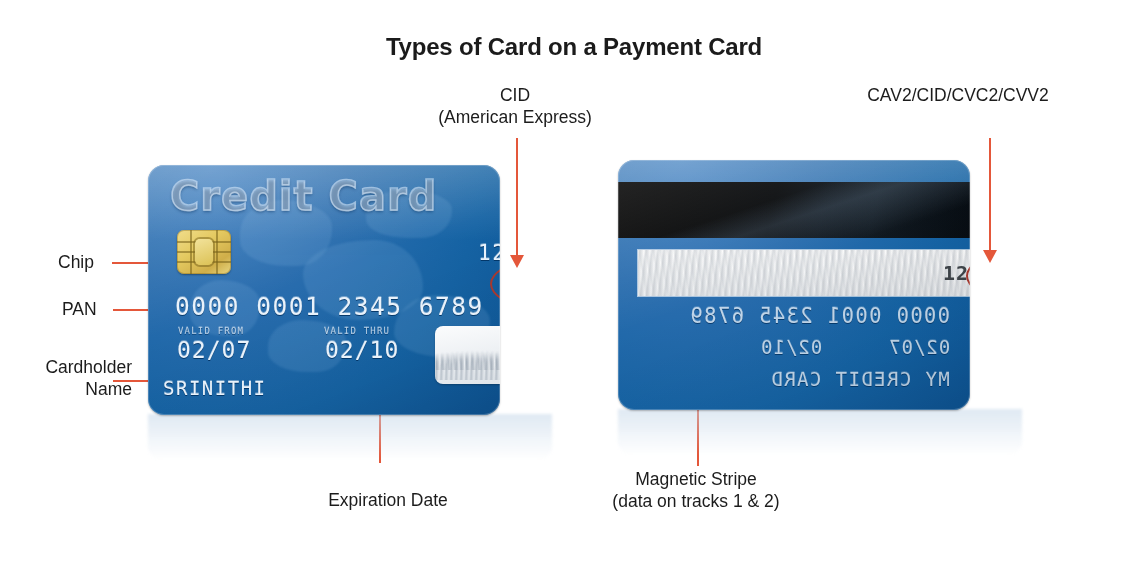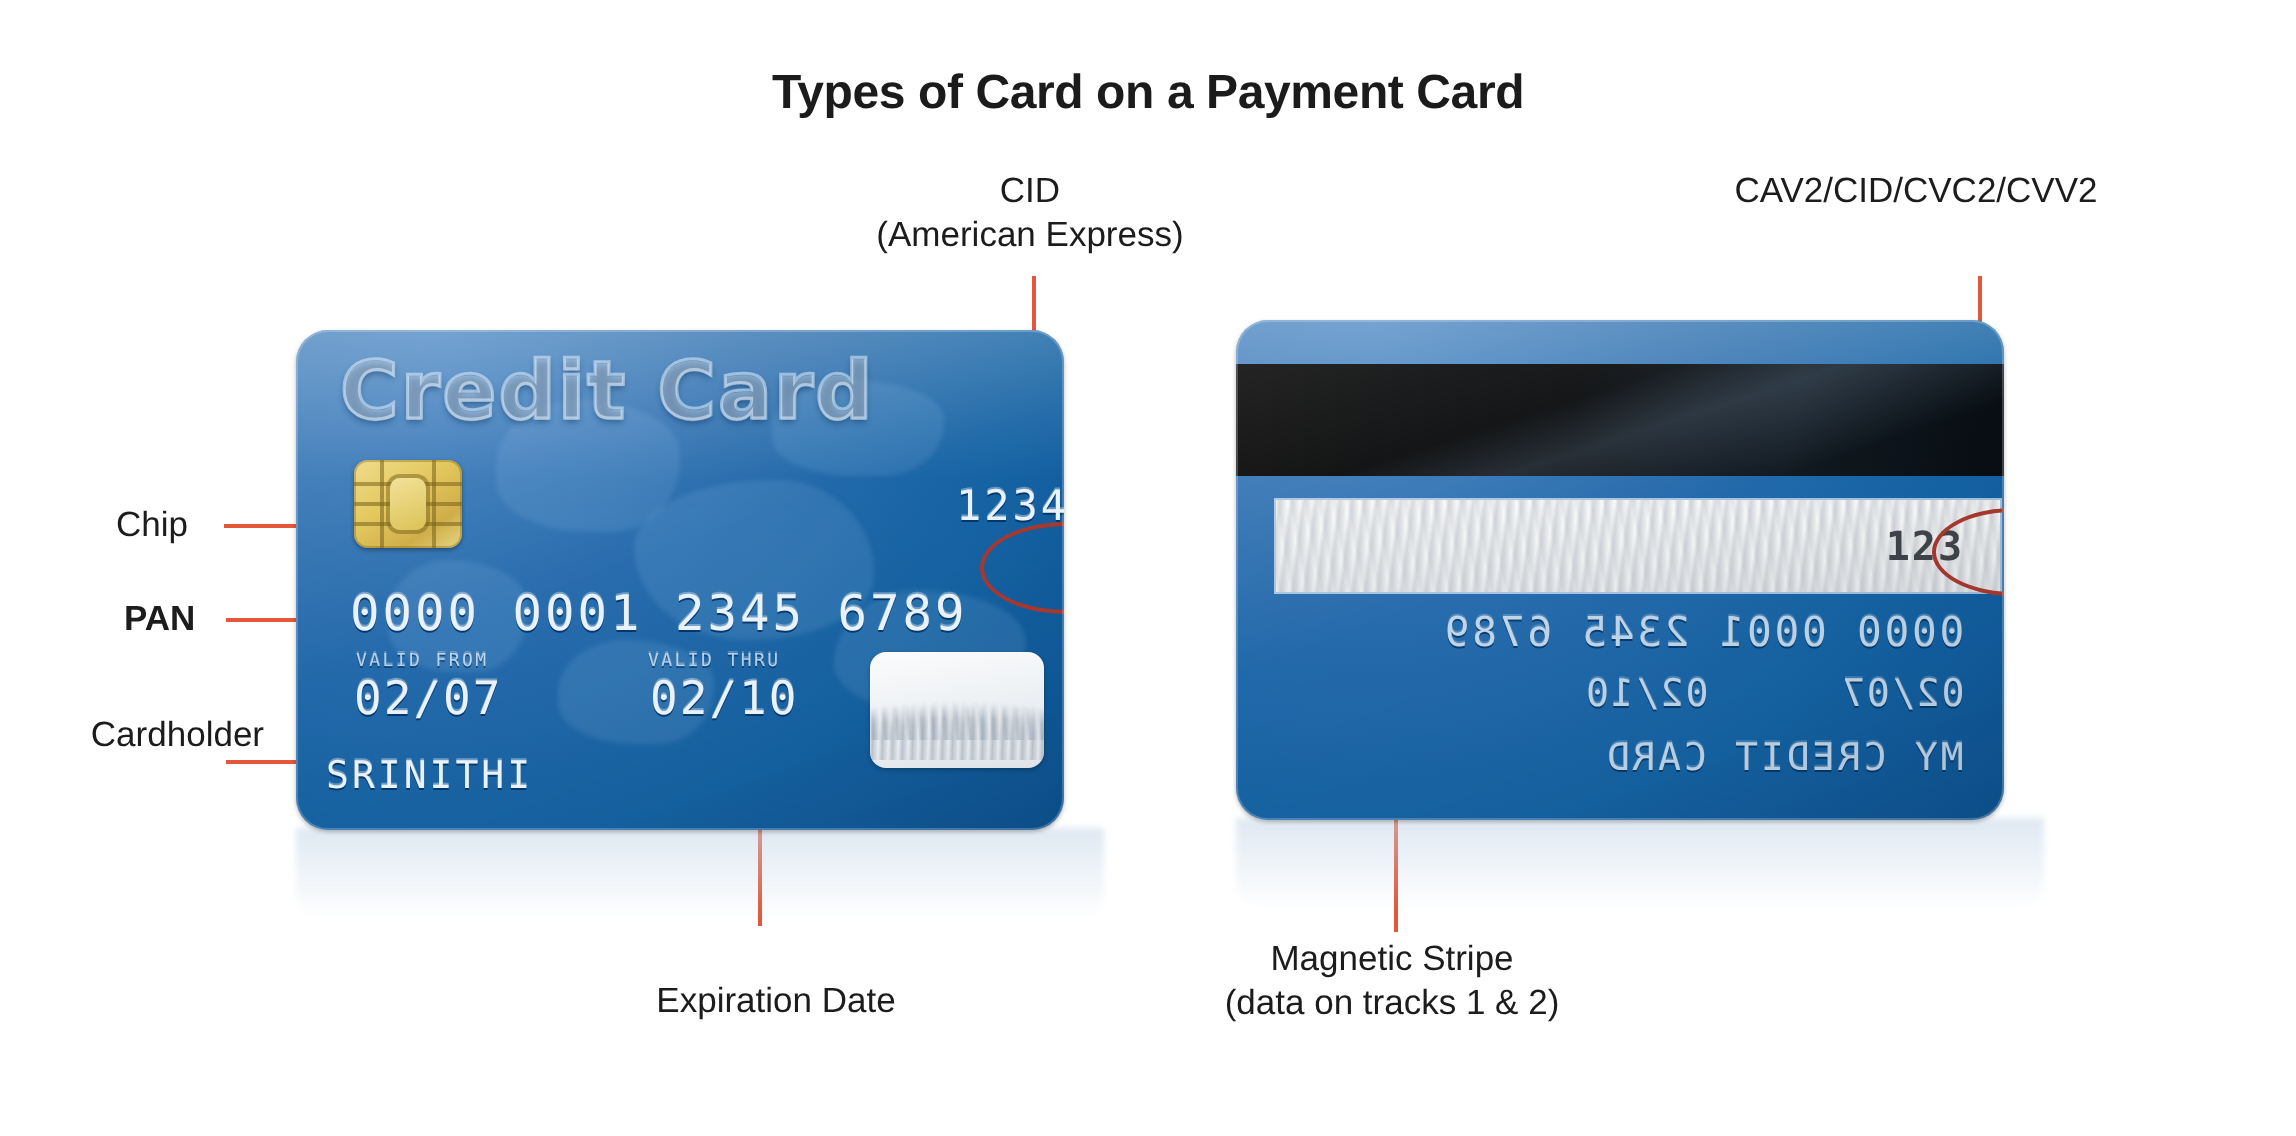--- a/index.html
+++ b/index.html
@@ -88,21 +88,21 @@
     transform: translateY(-50%);
     width: 0; height: 0;
     border-top: 7.5px solid transparent;
     border-bottom: 7.5px solid transparent;
     border-left: 13px solid #e4573a;
   }
 
   
   .card {
     position: absolute;
-    width: 384px;
+    width: 352px;
     height: 250px;
     border-radius: 16px;
     overflow: hidden;
     background:
       radial-gradient(110% 150% at 18% 0%, #3f7fc0 0%, #2a6dae 35%, #1563a4 70%, #0d5596 100%);
     box-shadow: 0 1px 2px rgba(0,0,0,0.28);
   }
   #card-front { left: 148px; top: 165px; }
   #card-back  { left: 618px; top: 160px; }
 
@@ -349,30 +349,31 @@
   </div>
 
   <div class="ann" style="left:58px; top:252px;">
     <span>Chip</span>
   </div>
   <div class="arrow-h" style="left:112px; top:254px; width:68px; height:18px;">
     <div class="shaft" style="width:56px;"></div>
     <div class="headright" style="left:54px;"></div>
   </div>
 
-  <div class="ann" style="left:62px; top:299px;font-weight:bold;">
+  <div class="ann" style="left:62px; top:299px;">
     <span>PAN</span>
   </div>
   <div class="arrow-h" style="left:113px; top:301px; width:68px; height:18px;">
     <div class="shaft" style="width:56px;"></div>
     <div class="headright" style="left:54px;"></div>
   </div>
 
   <div class="ann" style="left:0px; top:357px; width:132px; text-align:right;">
     <span>Cardholder</span>
+    <span class="l2">Name</span>
   </div>
   <div class="arrow-h" style="left:113px; top:372px; width:68px; height:18px;">
     <div class="shaft" style="width:56px;"></div>
     <div class="headright" style="left:54px;"></div>
   </div>
 
   <div class="arrow-v" style="left:372px; top:355px; width:16px; height:108px;">
     <div class="headup"></div>
     <div class="shaft" style="top:12px; height:96px;"></div>
   </div>

